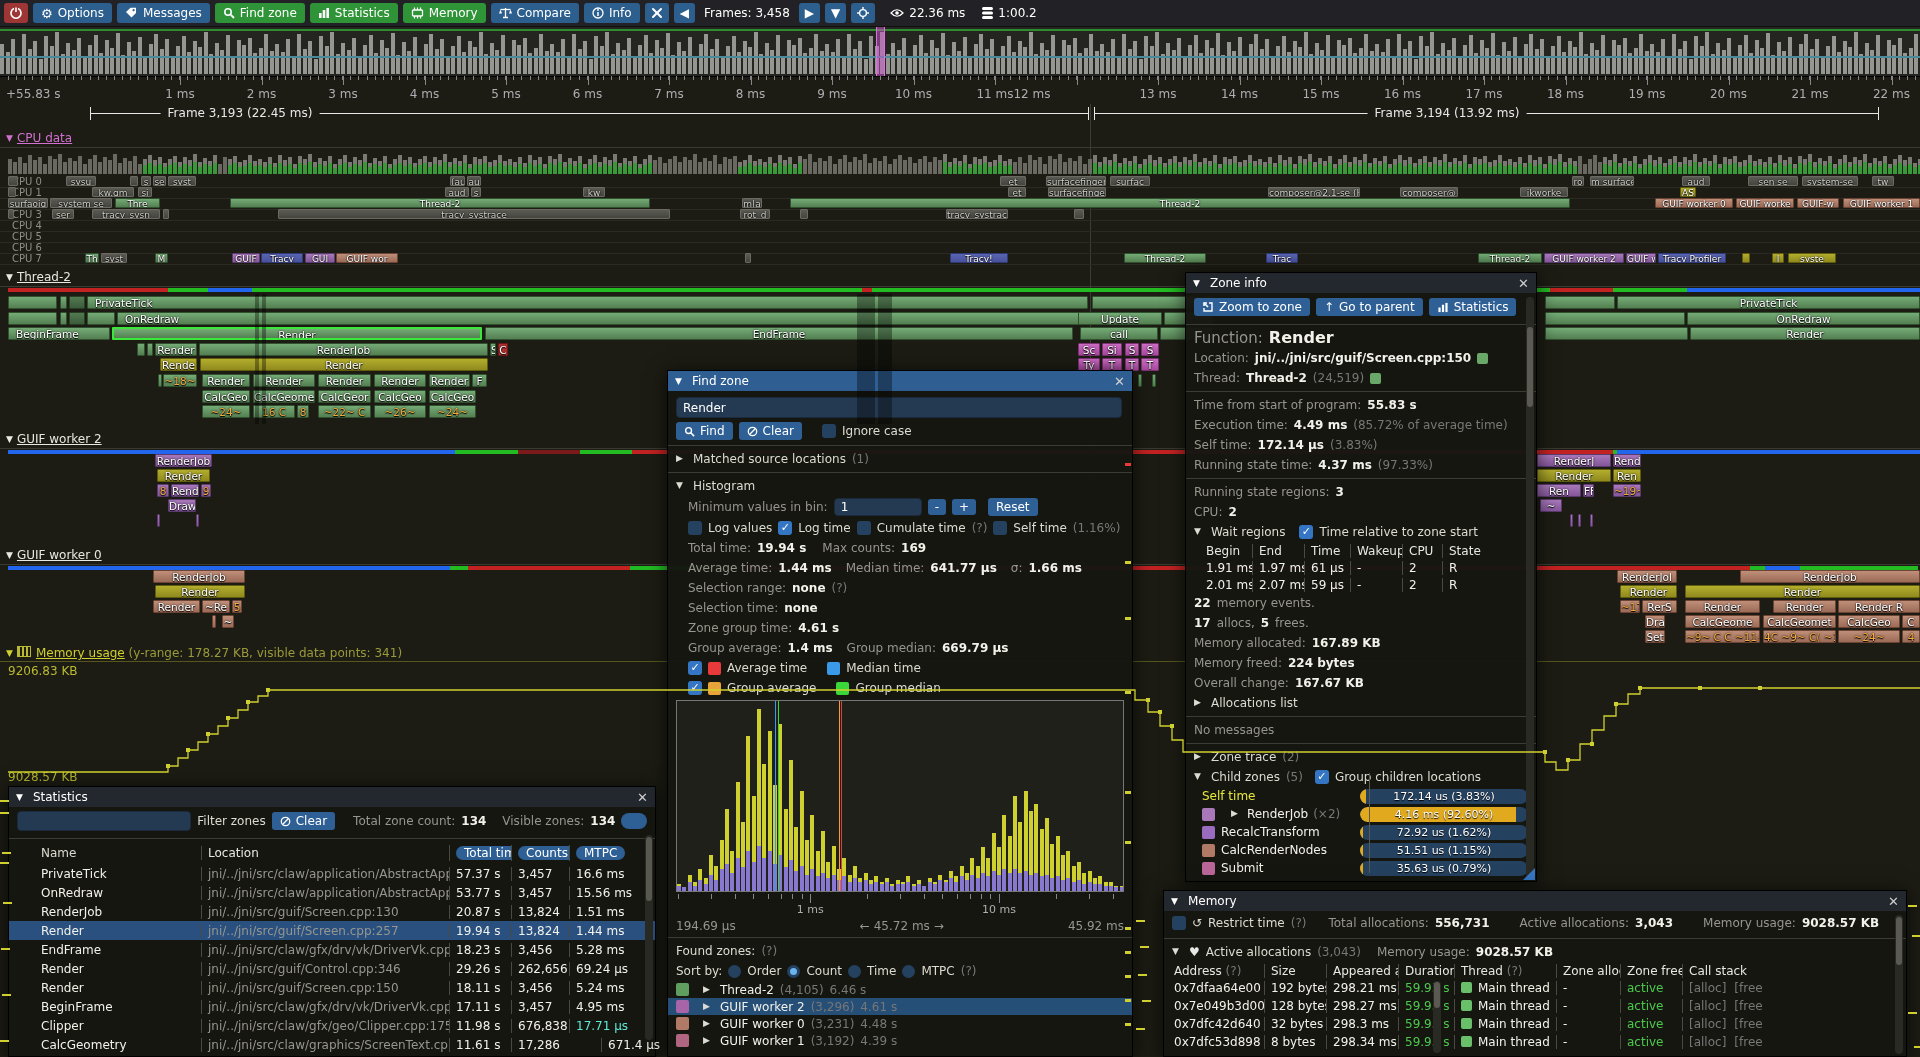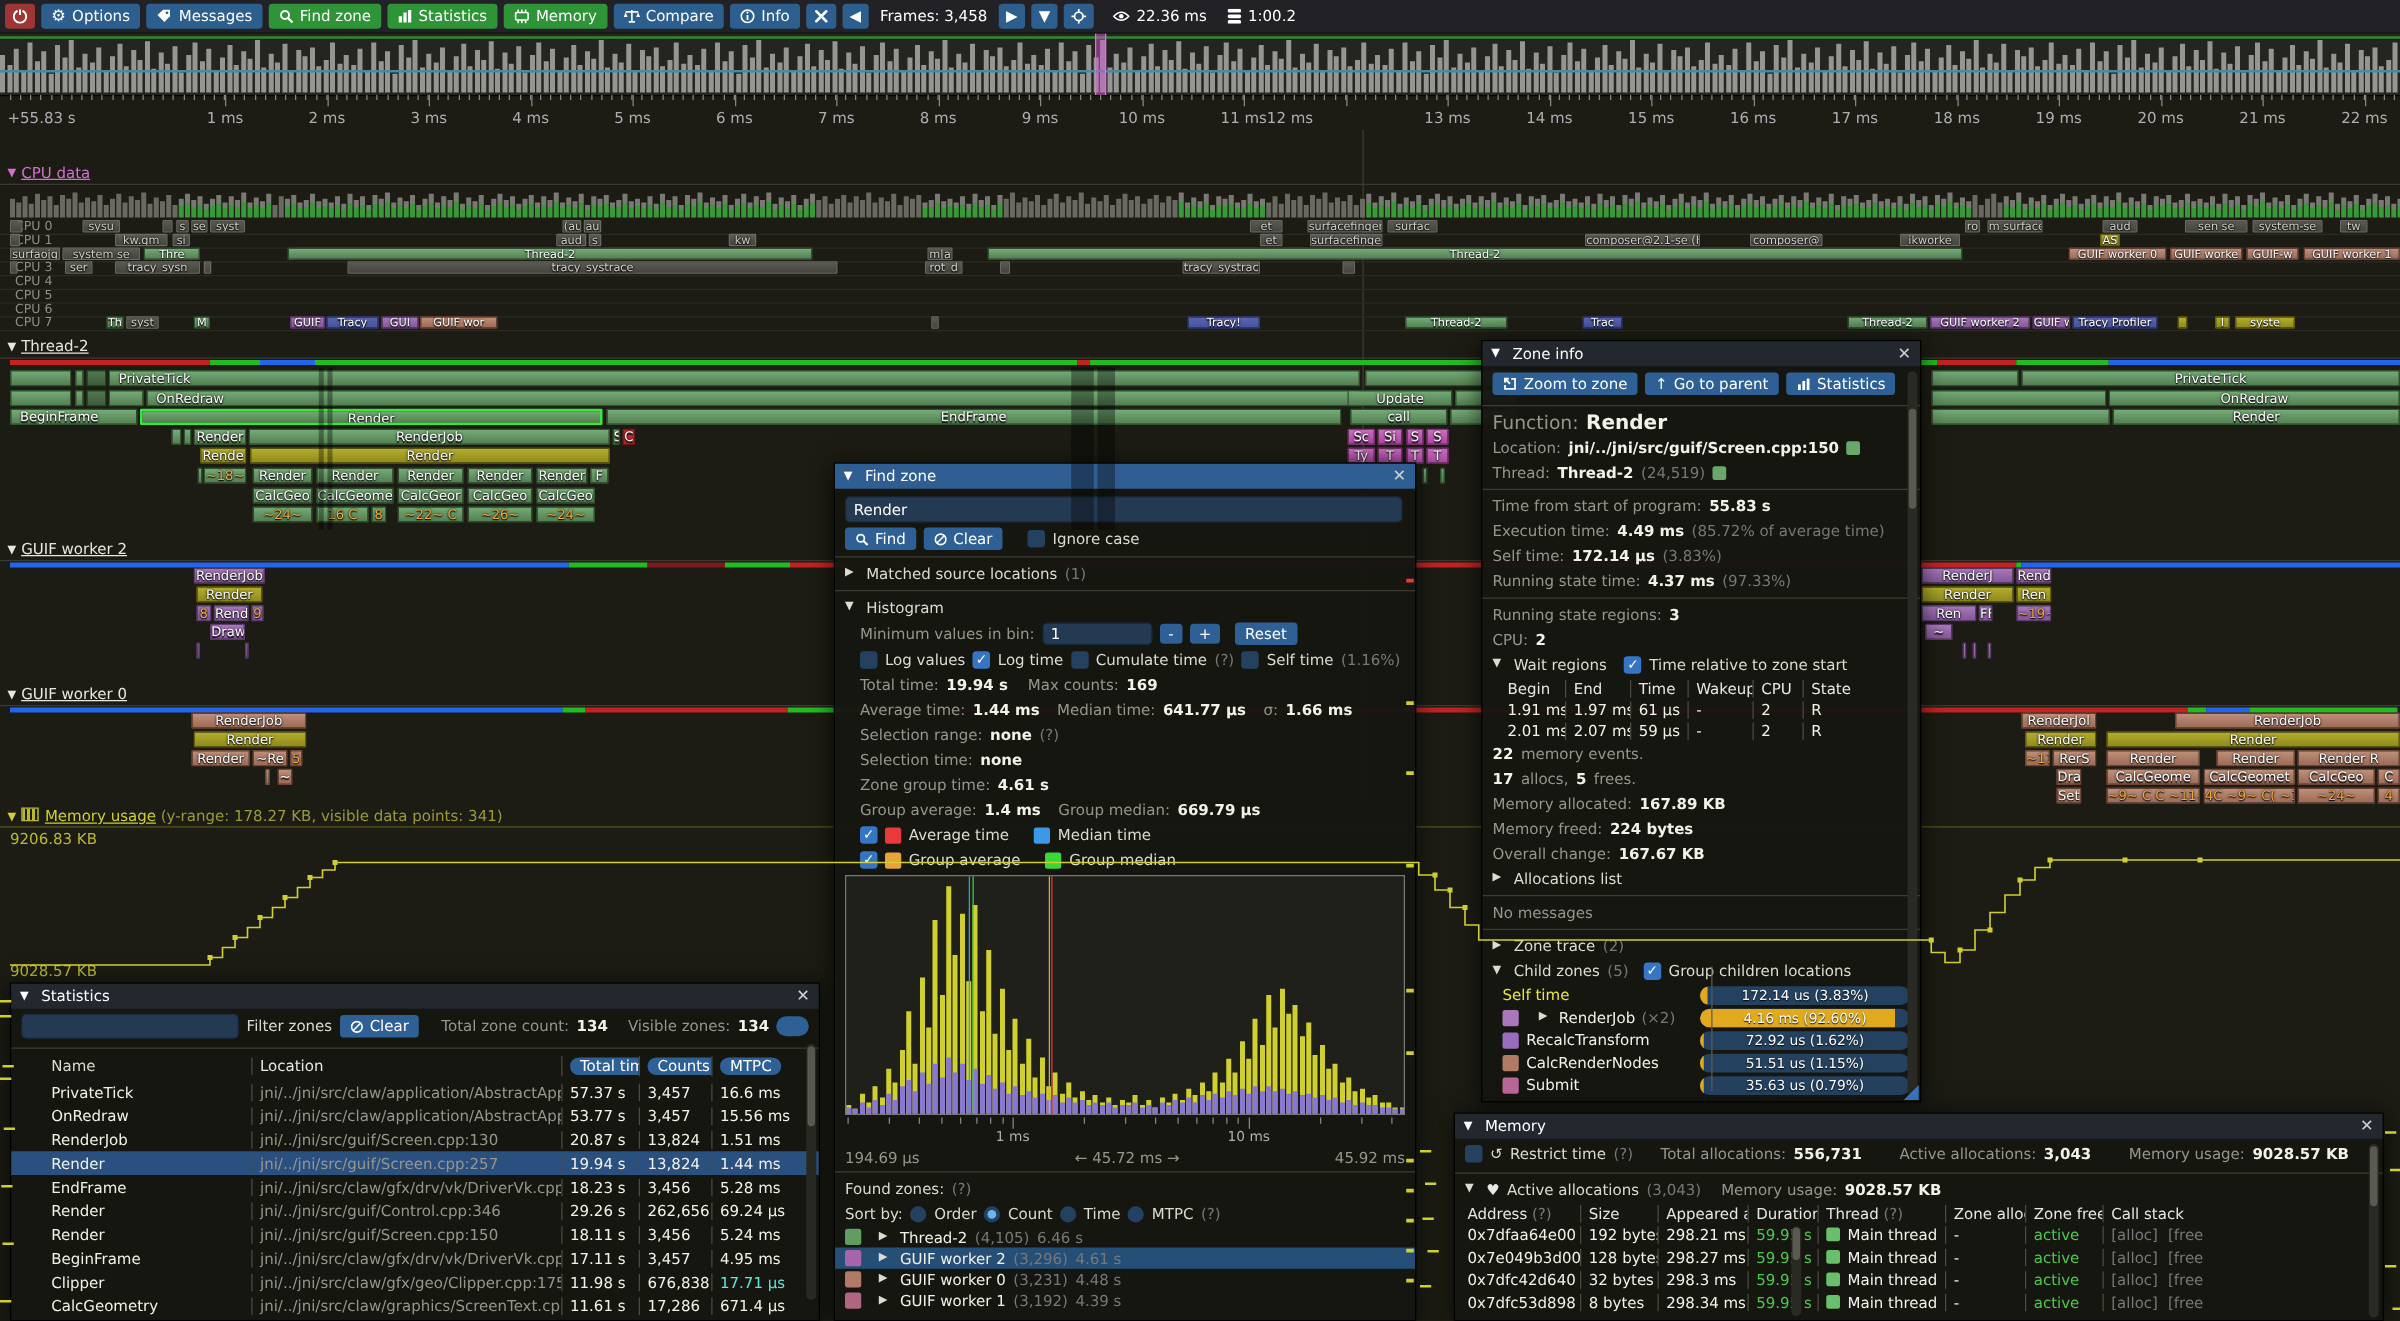--- a/index.html
+++ b/index.html
@@ -862,20 +862,30 @@
       <div class="tick" style="left: 1647px; height: 9px;"></div>
       <div class="tick-label" style="left: 1647px;">19 ms</div>
       <div class="tick" style="left: 1728.5px; height: 9px;"></div>
       <div class="tick-label" style="left: 1728.5px;">20 ms</div>
       <div class="tick" style="left: 1810px; height: 9px;"></div>
       <div class="tick-label" style="left: 1810px;">21 ms</div>
       <div class="tick" style="left: 1891.5px; height: 9px;"></div>
       <div class="tick-label" style="left: 1891.5px;">22 ms</div>
     </div>
 
+  <div id="frame-labels">
+      <div class="fl-line" style="left: 90px; width: 998px;"></div>
+      <div class="fl-end" style="left: 90px;"></div>
+      <div class="fl-end" style="left: 1088px;"></div>
+      <div class="fl-label" style="left: 240px;">Frame 3,193 (22.45 ms)</div>
+      <div class="fl-line" style="left: 1094px; width: 784px;"></div>
+      <div class="fl-end" style="left: 1094px;"></div>
+      <div class="fl-end" style="left: 1878px;"></div>
+      <div class="fl-label" style="left: 1447px;">Frame 3,194 (13.92 ms)</div>
+    </div>
   <div id="vline-frame"></div>
 
   <div id="timeline" style="position: absolute; left: 0px; top: 0px; width: 1920px; height: 1057px;">
       <div class="sec-head" style="top: 131px; color: rgb(208, 112, 208);"><span class="tri">▼</span><span style="text-decoration: underline;">CPU data</span></div>
       <div class="sec-rule" style="top: 147px;"></div>
       <div style="position: absolute; width: 4px; bottom: auto; left: 8px; top: 158.571px; height: 15.4286px; background: rgb(119, 119, 111); opacity: 0.85;"></div>
       <div style="position: absolute; width: 4px; bottom: auto; left: 13px; top: 161.619px; height: 12.381px; background: rgb(119, 119, 111); opacity: 0.85;"></div>
       <div style="position: absolute; width: 4px; bottom: auto; left: 18px; top: 156.667px; height: 17.3333px; background: rgb(119, 119, 111); opacity: 0.85;"></div>
       <div style="position: absolute; width: 4px; bottom: auto; left: 23px; top: 163.143px; height: 10.8571px; background: rgb(119, 119, 111); opacity: 0.85;"></div>
       <div style="position: absolute; width: 4px; bottom: auto; left: 28px; top: 154.762px; height: 19.2381px; background: rgb(119, 119, 111); opacity: 0.85;"></div>
@@ -1633,21 +1643,21 @@
           <div class="cell colsep" style="width: 62px; flex: 0 0 auto; color: rgb(242, 242, 234);">11.98 s</div>
           <div class="cell colsep" style="width: 58px; flex: 0 0 auto; color: rgb(242, 242, 234);">676,838</div>
           <div class="cell colsep" style="width: 66px; flex: 0 0 auto; color: #5eead4;">17.71 µs</div>
         </div>
         <div class="trow" style="height: 19px; font-size: 12px;">
           <div class="cell" style="width: 26px; flex: 0 0 auto;"><span class="swatch" style="background: rgb(200, 120, 160);"></span></div>
           <div class="cell" style="width: 166px; flex: 0 0 auto; color: rgb(242, 242, 234);">CalcGeometry</div>
           <div class="cell colsep" style="width: 248px; flex: 0 0 auto; color: rgb(150, 150, 142);">jni/../jni/src/claw/graphics/ScreenText.cpp</div>
           <div class="cell colsep" style="width: 62px; flex: 0 0 auto; color: rgb(242, 242, 234);">11.61 s</div>
           <div class="cell colsep" style="width: 58px; flex: 0 0 auto; color: rgb(242, 242, 234);">17,286</div>
-          <div class="cell colsep" style="width: 66px; flex: 0 0 auto; color: rgb(242, 242, 234);">671.4 µs</div>
+          <div class="cell colsep" style="width: 66px; flex: 0 0 auto; color: rgb(242, 242, 234); margin-left: 32px;">671.4 µs</div>
         </div>
       </div>
     <div class="scroll" style="right:2px;top:48px;height:205px">
         <div class="thumb" style="top:2px;height:64px"></div>
       </div>
   </div>
 
   <div class="window win-focus" id="win-find" style="left:667px;top:370px;width:466px;height:687px">
     <div class="win-title">
         <span class="tri">▼</span>

